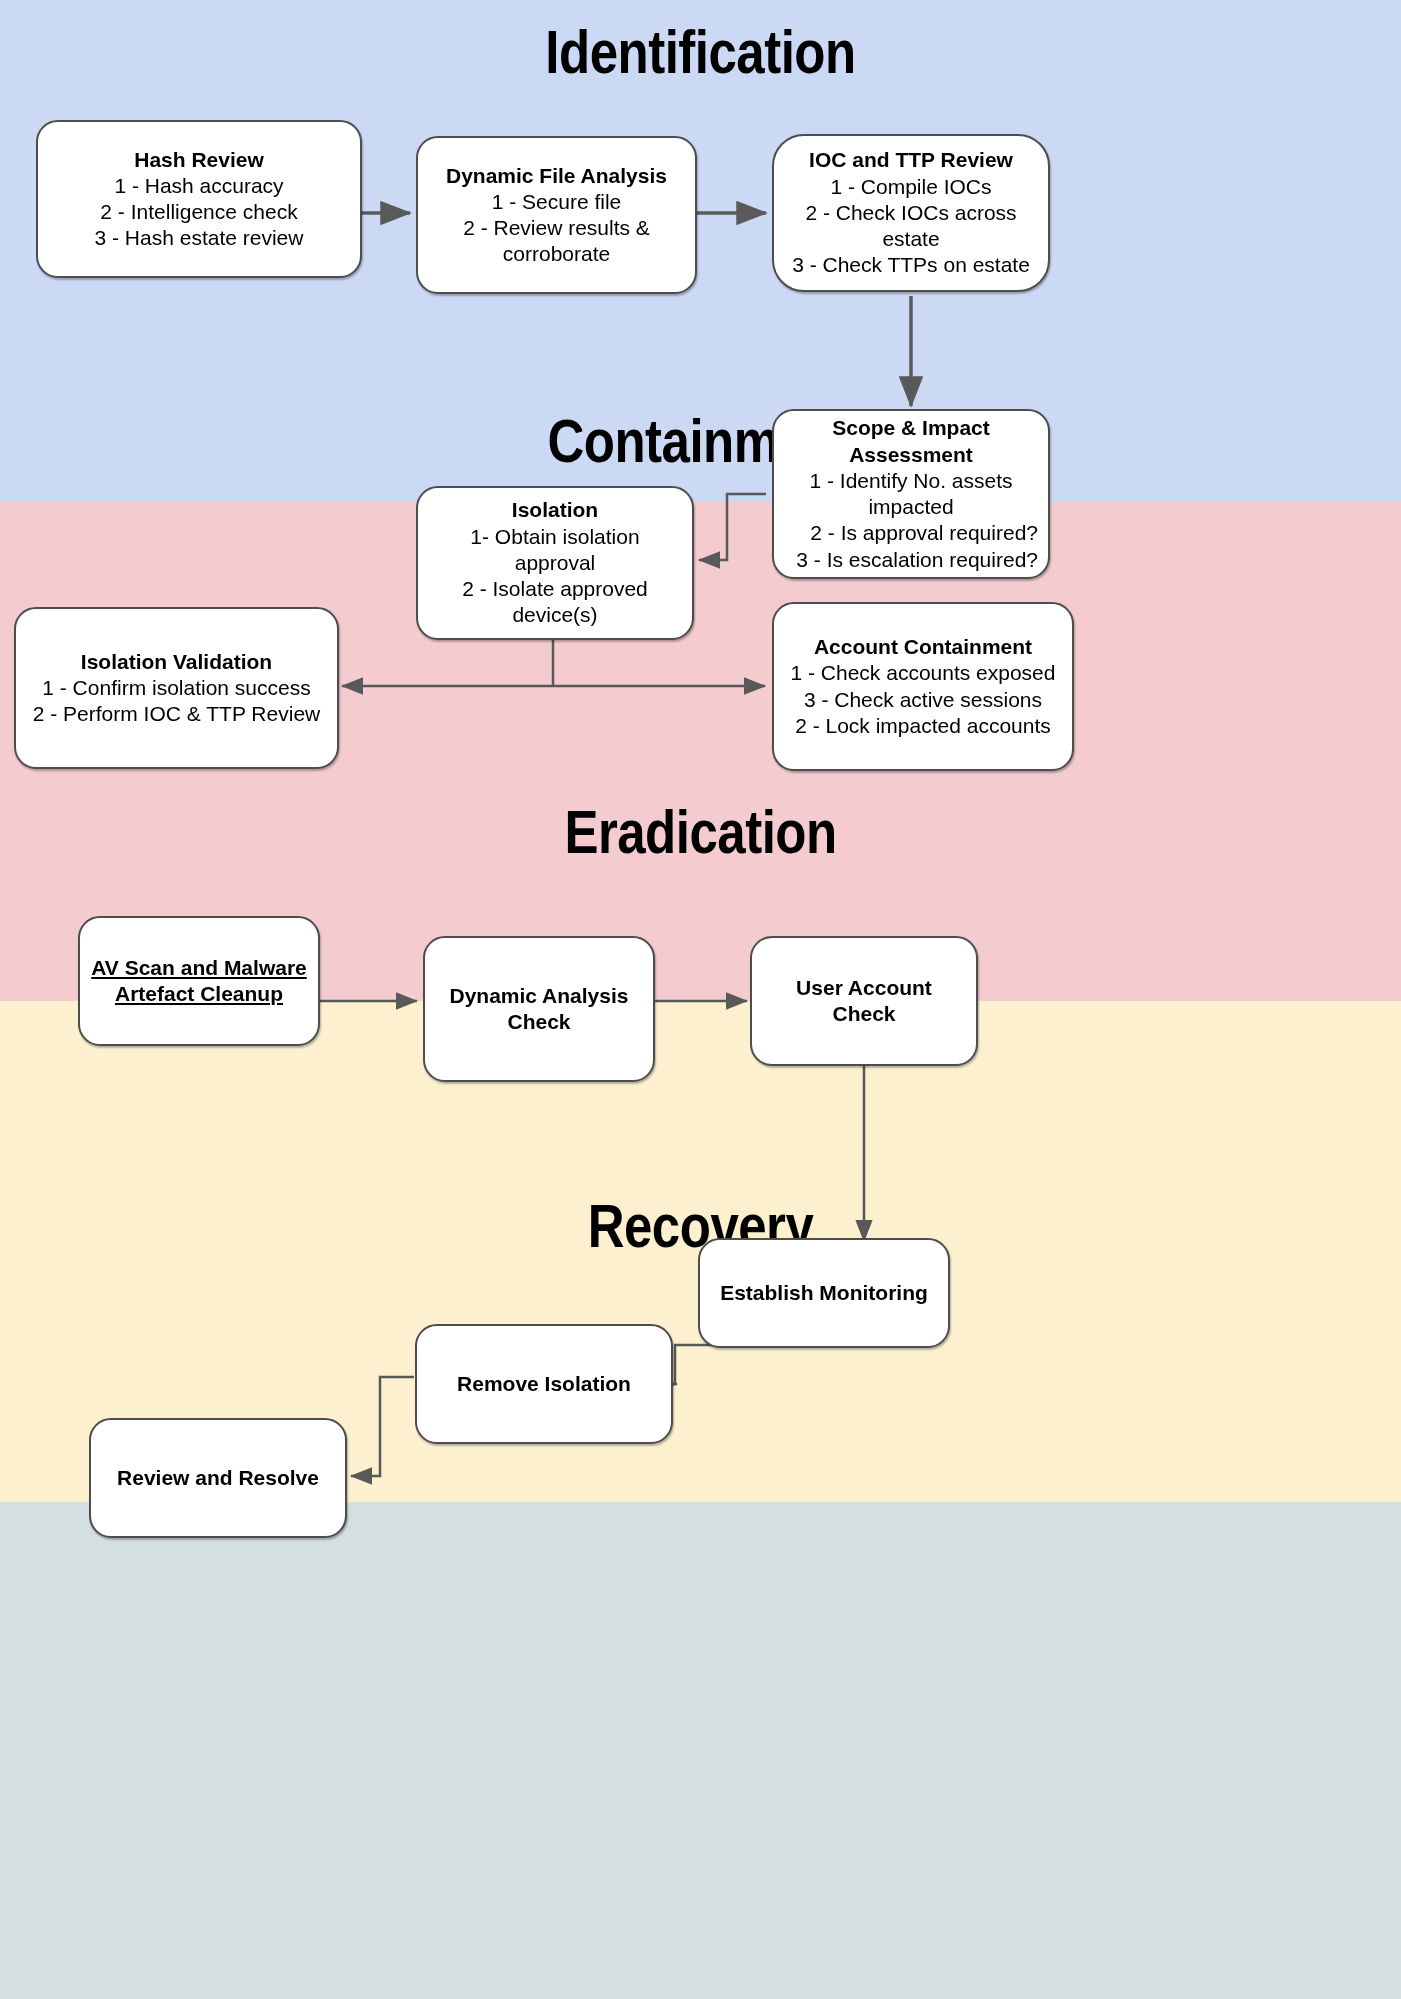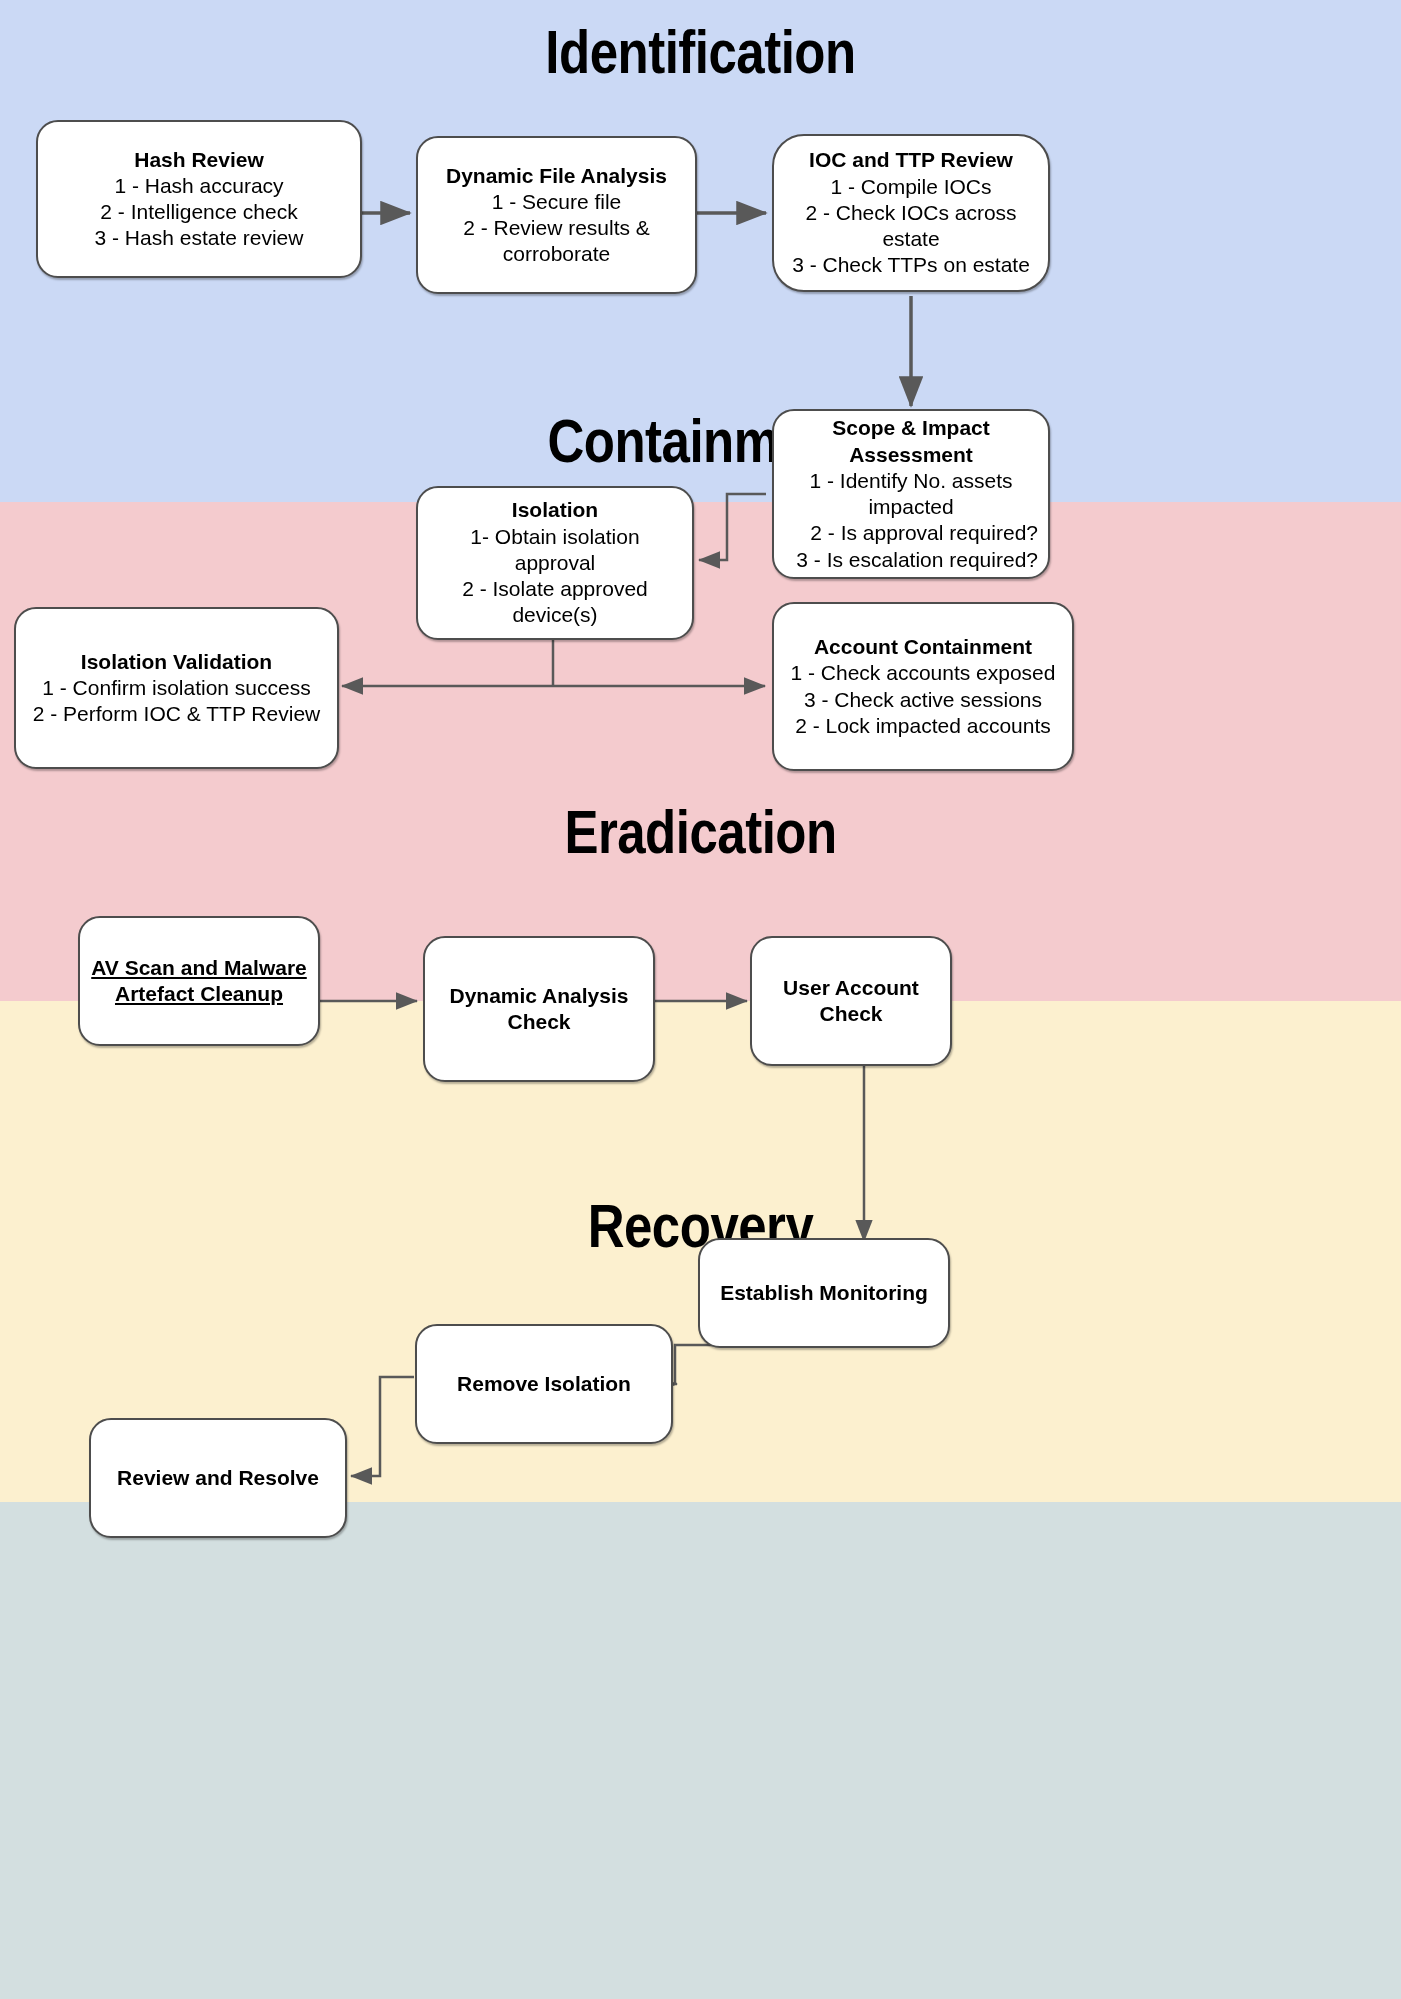--- a/index.html
+++ b/index.html
@@ -167,21 +167,21 @@
   </div>
 
   <div class="node" id="n-av-scan" style="left:78px; top:916px; width:242px; height:130px;text-decoration:underline;">
     <span class="title">AV Scan and Malware Artefact Cleanup</span>
   </div>
 
   <div class="node" id="n-dynamic-analysis-check" style="left:423px; top:936px; width:232px; height:146px;">
     <span class="title">Dynamic Analysis Check</span>
   </div>
 
-  <div class="node" id="n-user-account-check" style="left:750px; top:936px; width:202px; height:130px;">
+  <div class="node" id="n-user-account-check" style="left:750px; top:936px; width:228px; height:130px;">
     <span class="title">User Account Check</span>
   </div>
 
   <div class="node" id="n-establish-monitoring" style="left:698px; top:1238px; width:252px; height:110px;">
     <span class="title">Establish Monitoring</span>
   </div>
 
   <div class="node" id="n-remove-isolation" style="left:415px; top:1324px; width:258px; height:120px;">
     <span class="title">Remove Isolation</span>
   </div>

